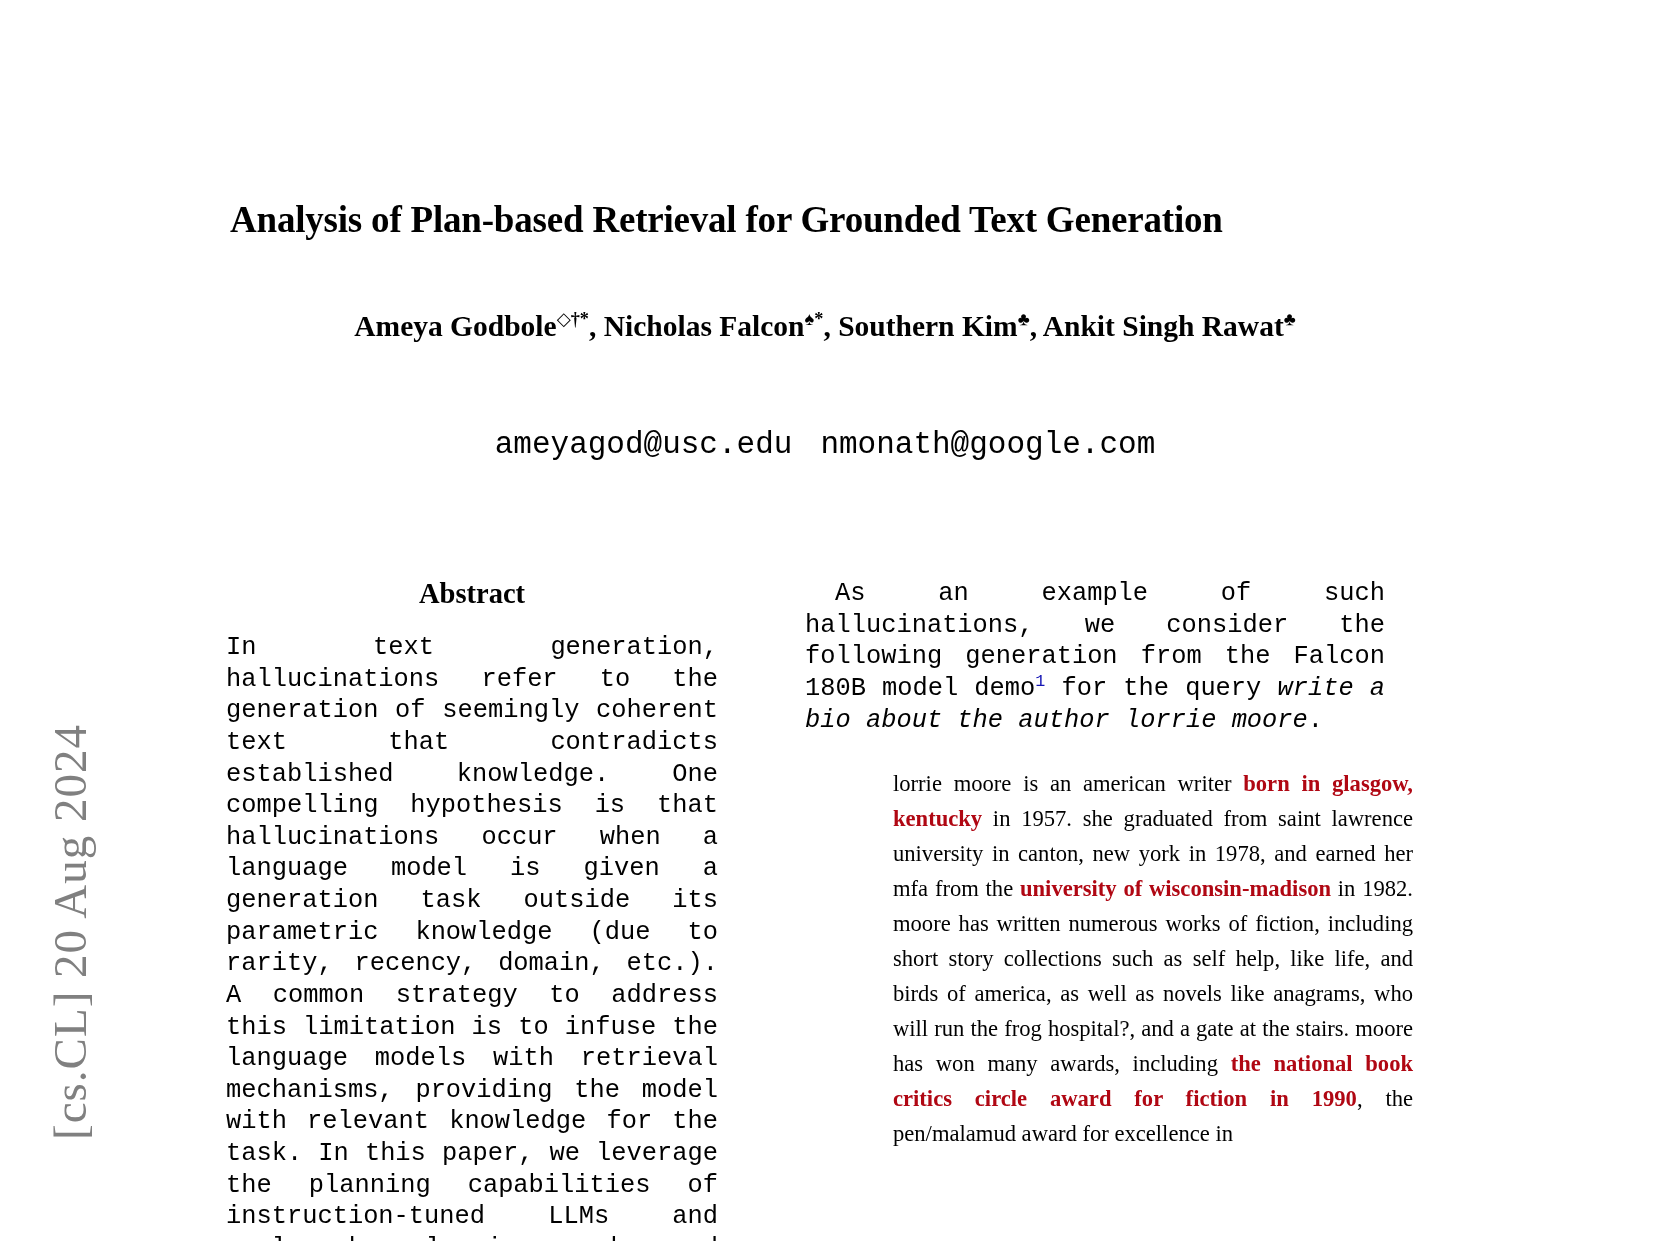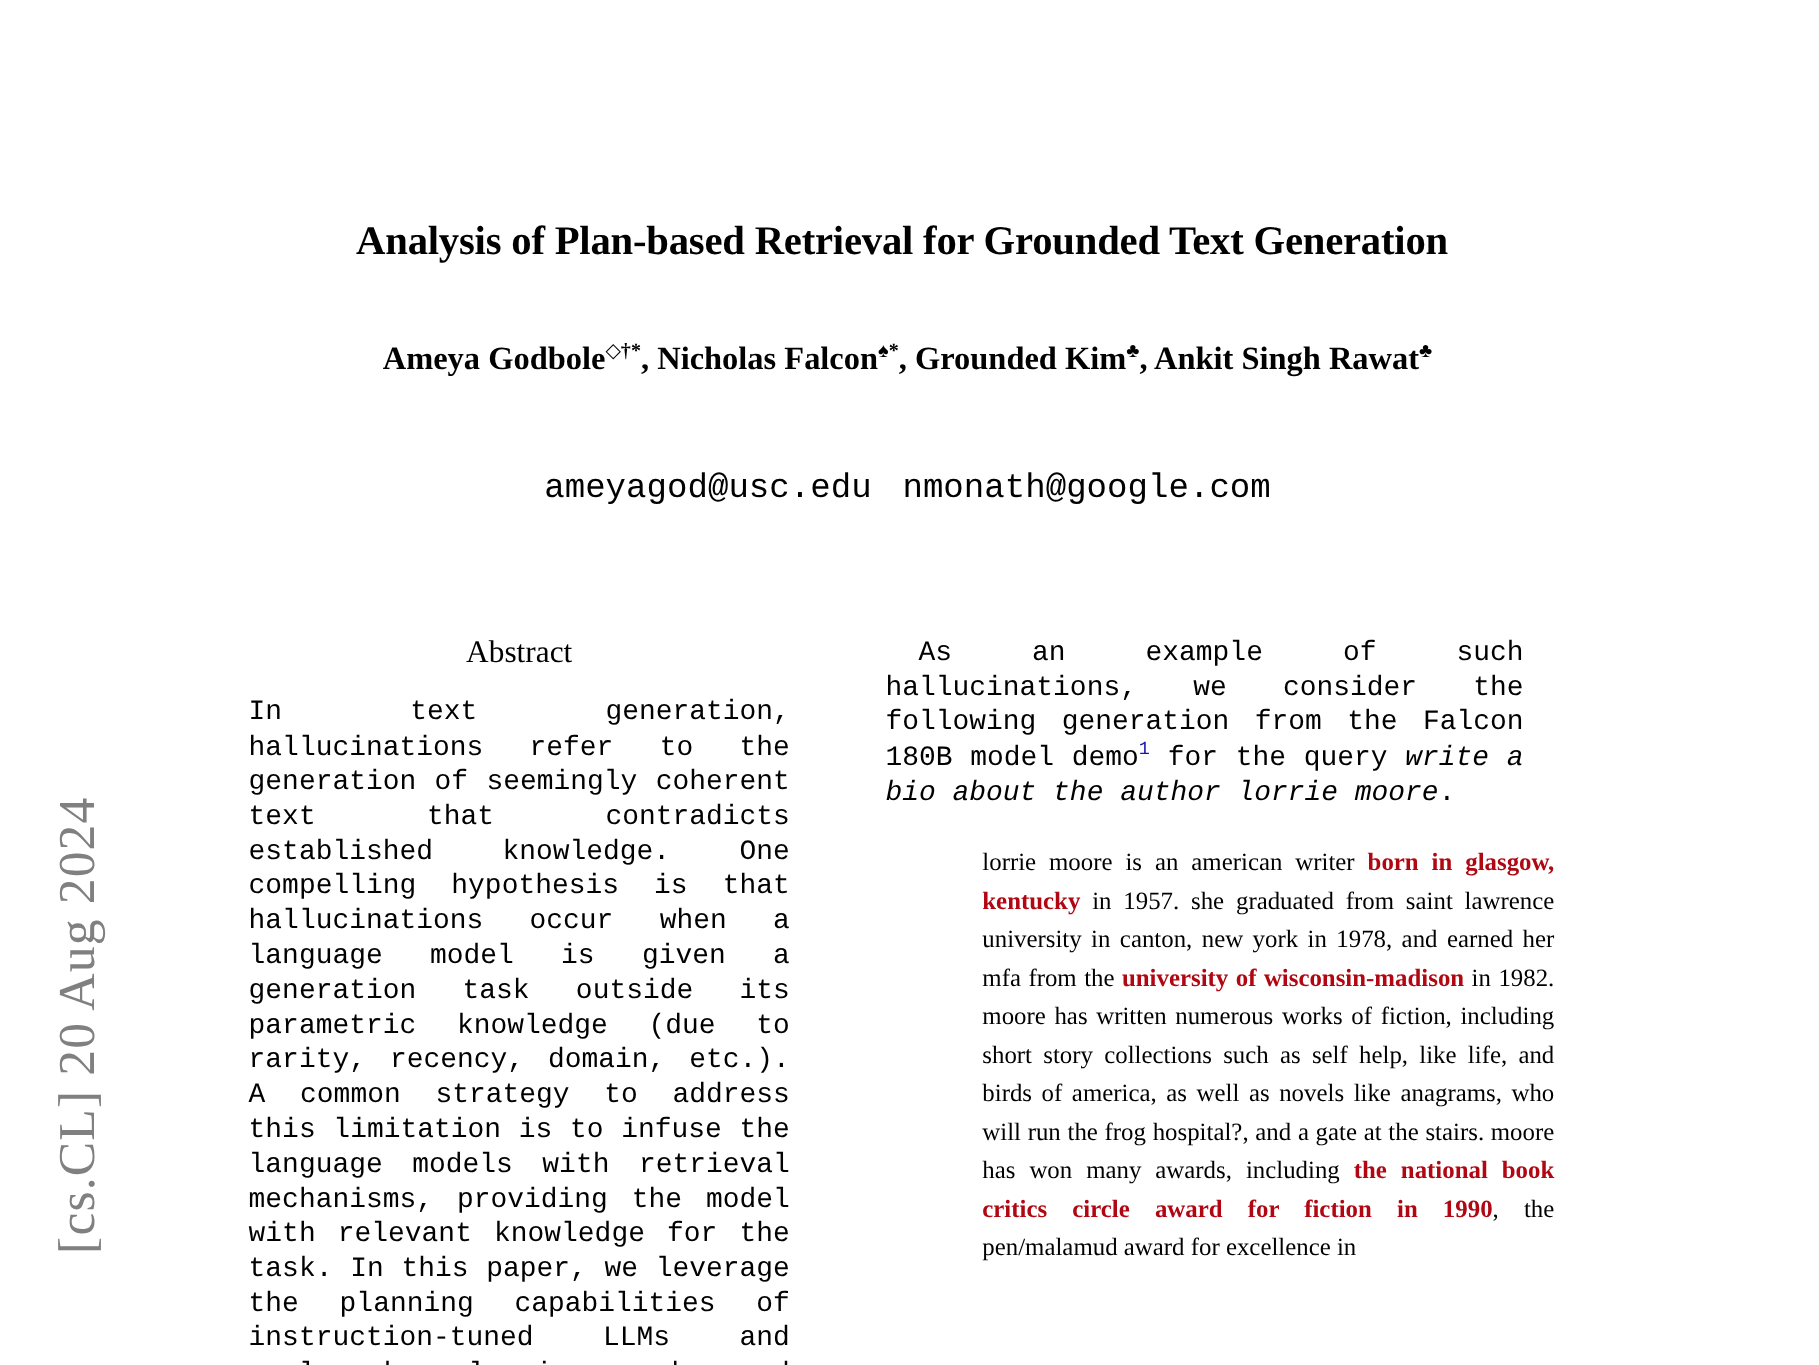--- a/index.html
+++ b/index.html
@@ -38,21 +38,21 @@
     left: 0; top: 0;
     width: 1654px;
     height: 1241px;
   }
 
   .title {
     position: absolute;
     left: 230px;
     top: 198px;
     width: 1180px;
-    text-align: center;
+    text-align: left;
     font-size: 37px;
     font-weight: bold;
     line-height: 1.2;
     letter-spacing: -0.2px;
   }
 
   .authors {
     position: absolute;
     left: 210px;
     top: 308px;
@@ -110,21 +110,21 @@
   .col-right {
     position: absolute;
     left: 805px;
     top: 578px;
     width: 580px;
   }
 
   .abstract-head {
     text-align: center;
     font-size: 28.5px;
-    font-weight: normal;
+    font-weight: bold;
     margin: 0 0 22px 0;
   }
 
   .body-text {
     font-size: 25.4px;
     line-height: 1.245;
     text-align: justify;
     text-justify: inter-word;
     hyphens: none;
     margin: 0;
@@ -161,21 +161,21 @@
 <body>
 
 <div class="page">
 
   <div class="arxiv-stamp">[cs.CL]  20 Aug 2024</div>
 
   <div class="title">Analysis of Plan-based Retrieval for Grounded Text Generation</div>
 
   <div class="authors">
     <div>
-      <span>Ameya Godbole</span><sup class="sym">◇†*</sup><span>, Nicholas Falcon</span><sup class="sym">♠*</sup><span>, Grounded Kim</span><sup class="sym">♣</sup><span>, Ankit Singh Rawat</span><sup class="sym">♣</sup>
+      <span>Ameya Godbole</span><sup class="sym">◇†*</sup><span>, Nicholas Falcon</span><sup class="sym">♠*</sup><span>, Southern Kim</span><sup class="sym">♣</sup><span>, Ankit Singh Rawat</span><sup class="sym">♣</sup>
     </div>
   </div>
 
 
   <div class="emails">
     <span>ameyagod@usc.edu</span><span class="email-gap"></span><span>nmonath@google.com</span>
   </div>
 
   <div class="col-left">
     <div class="abstract-head">Abstract</div>

